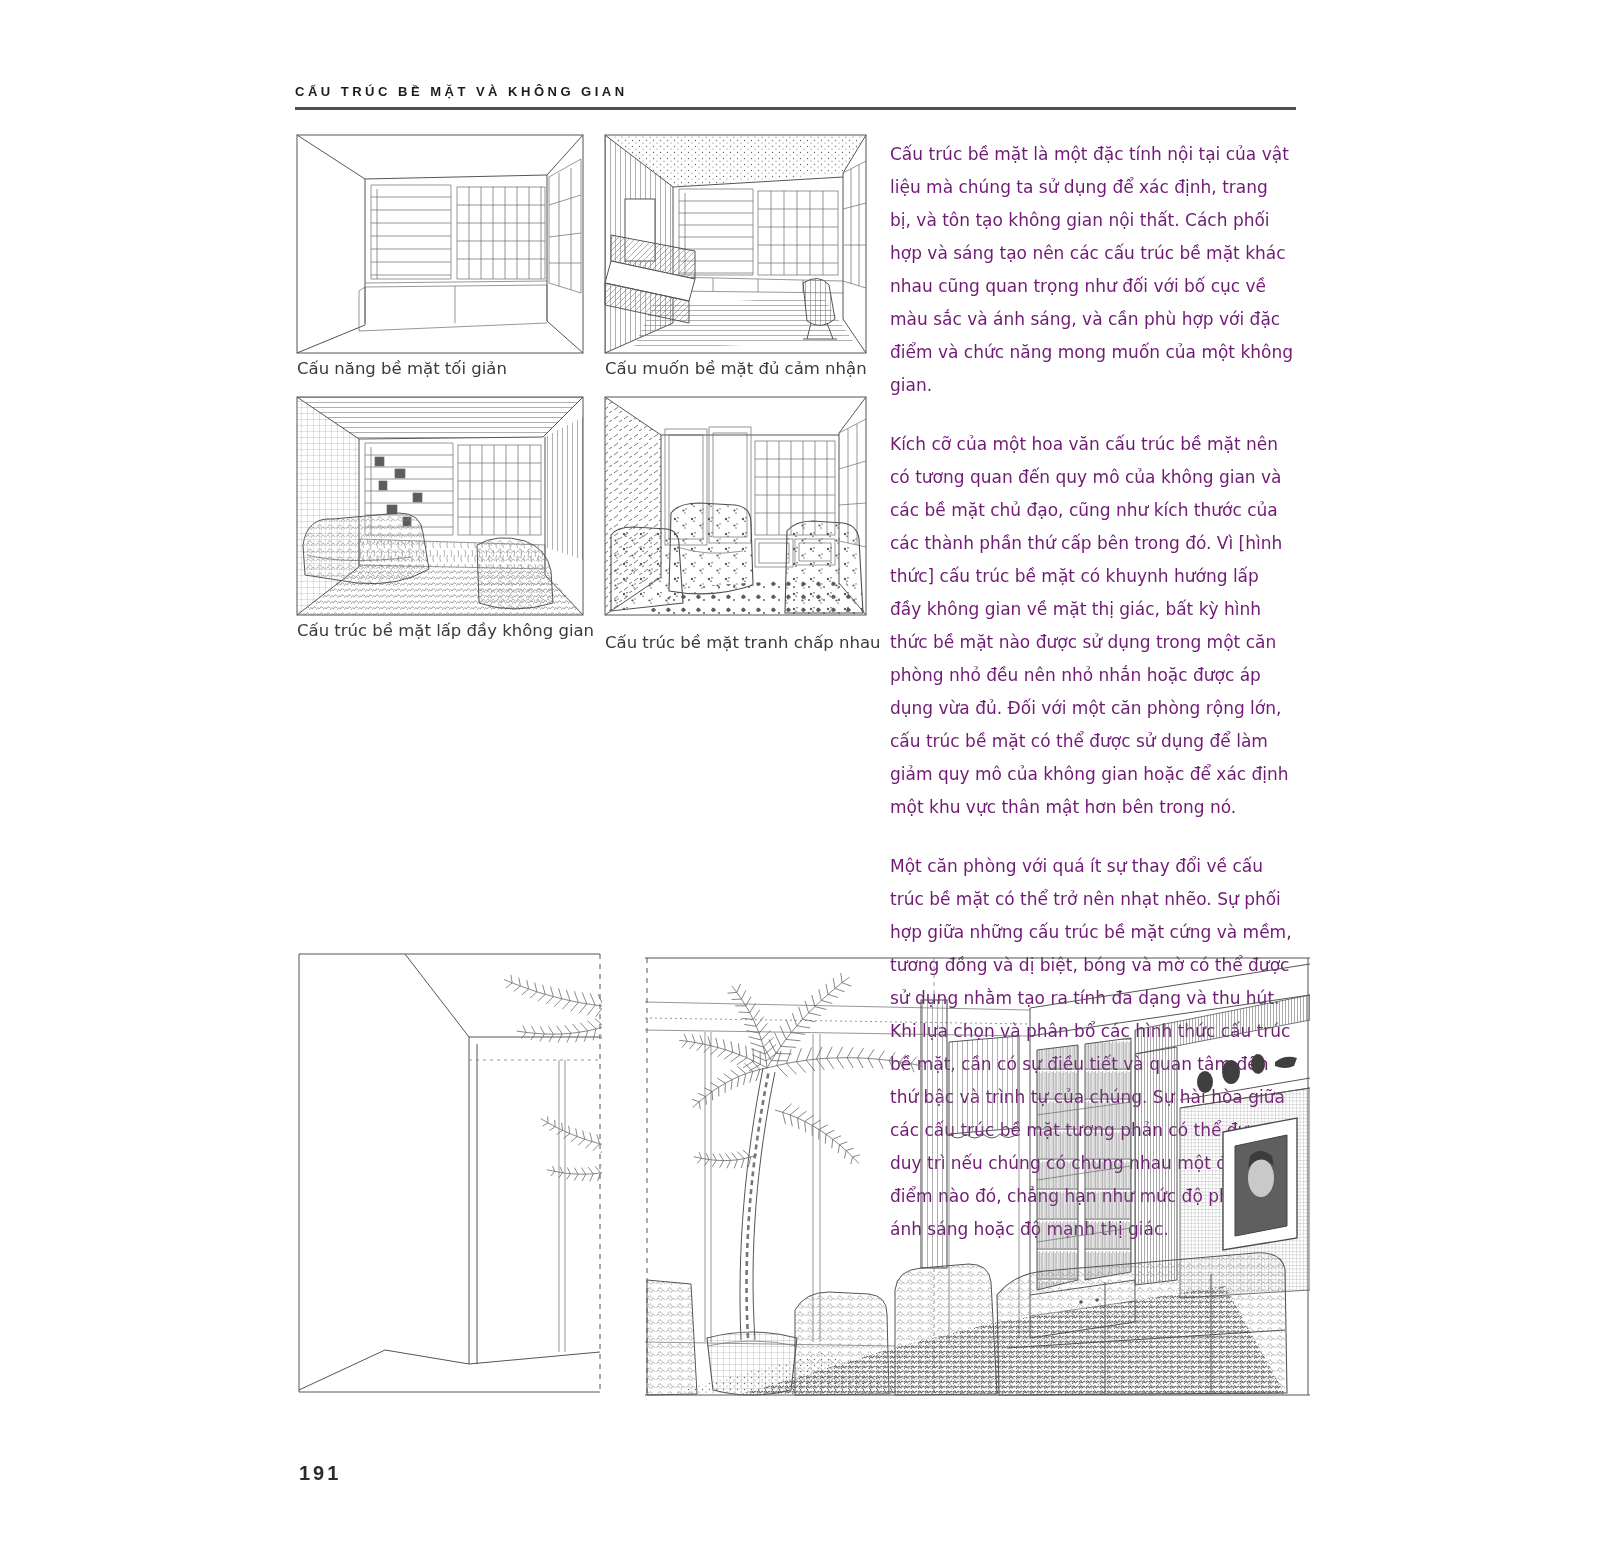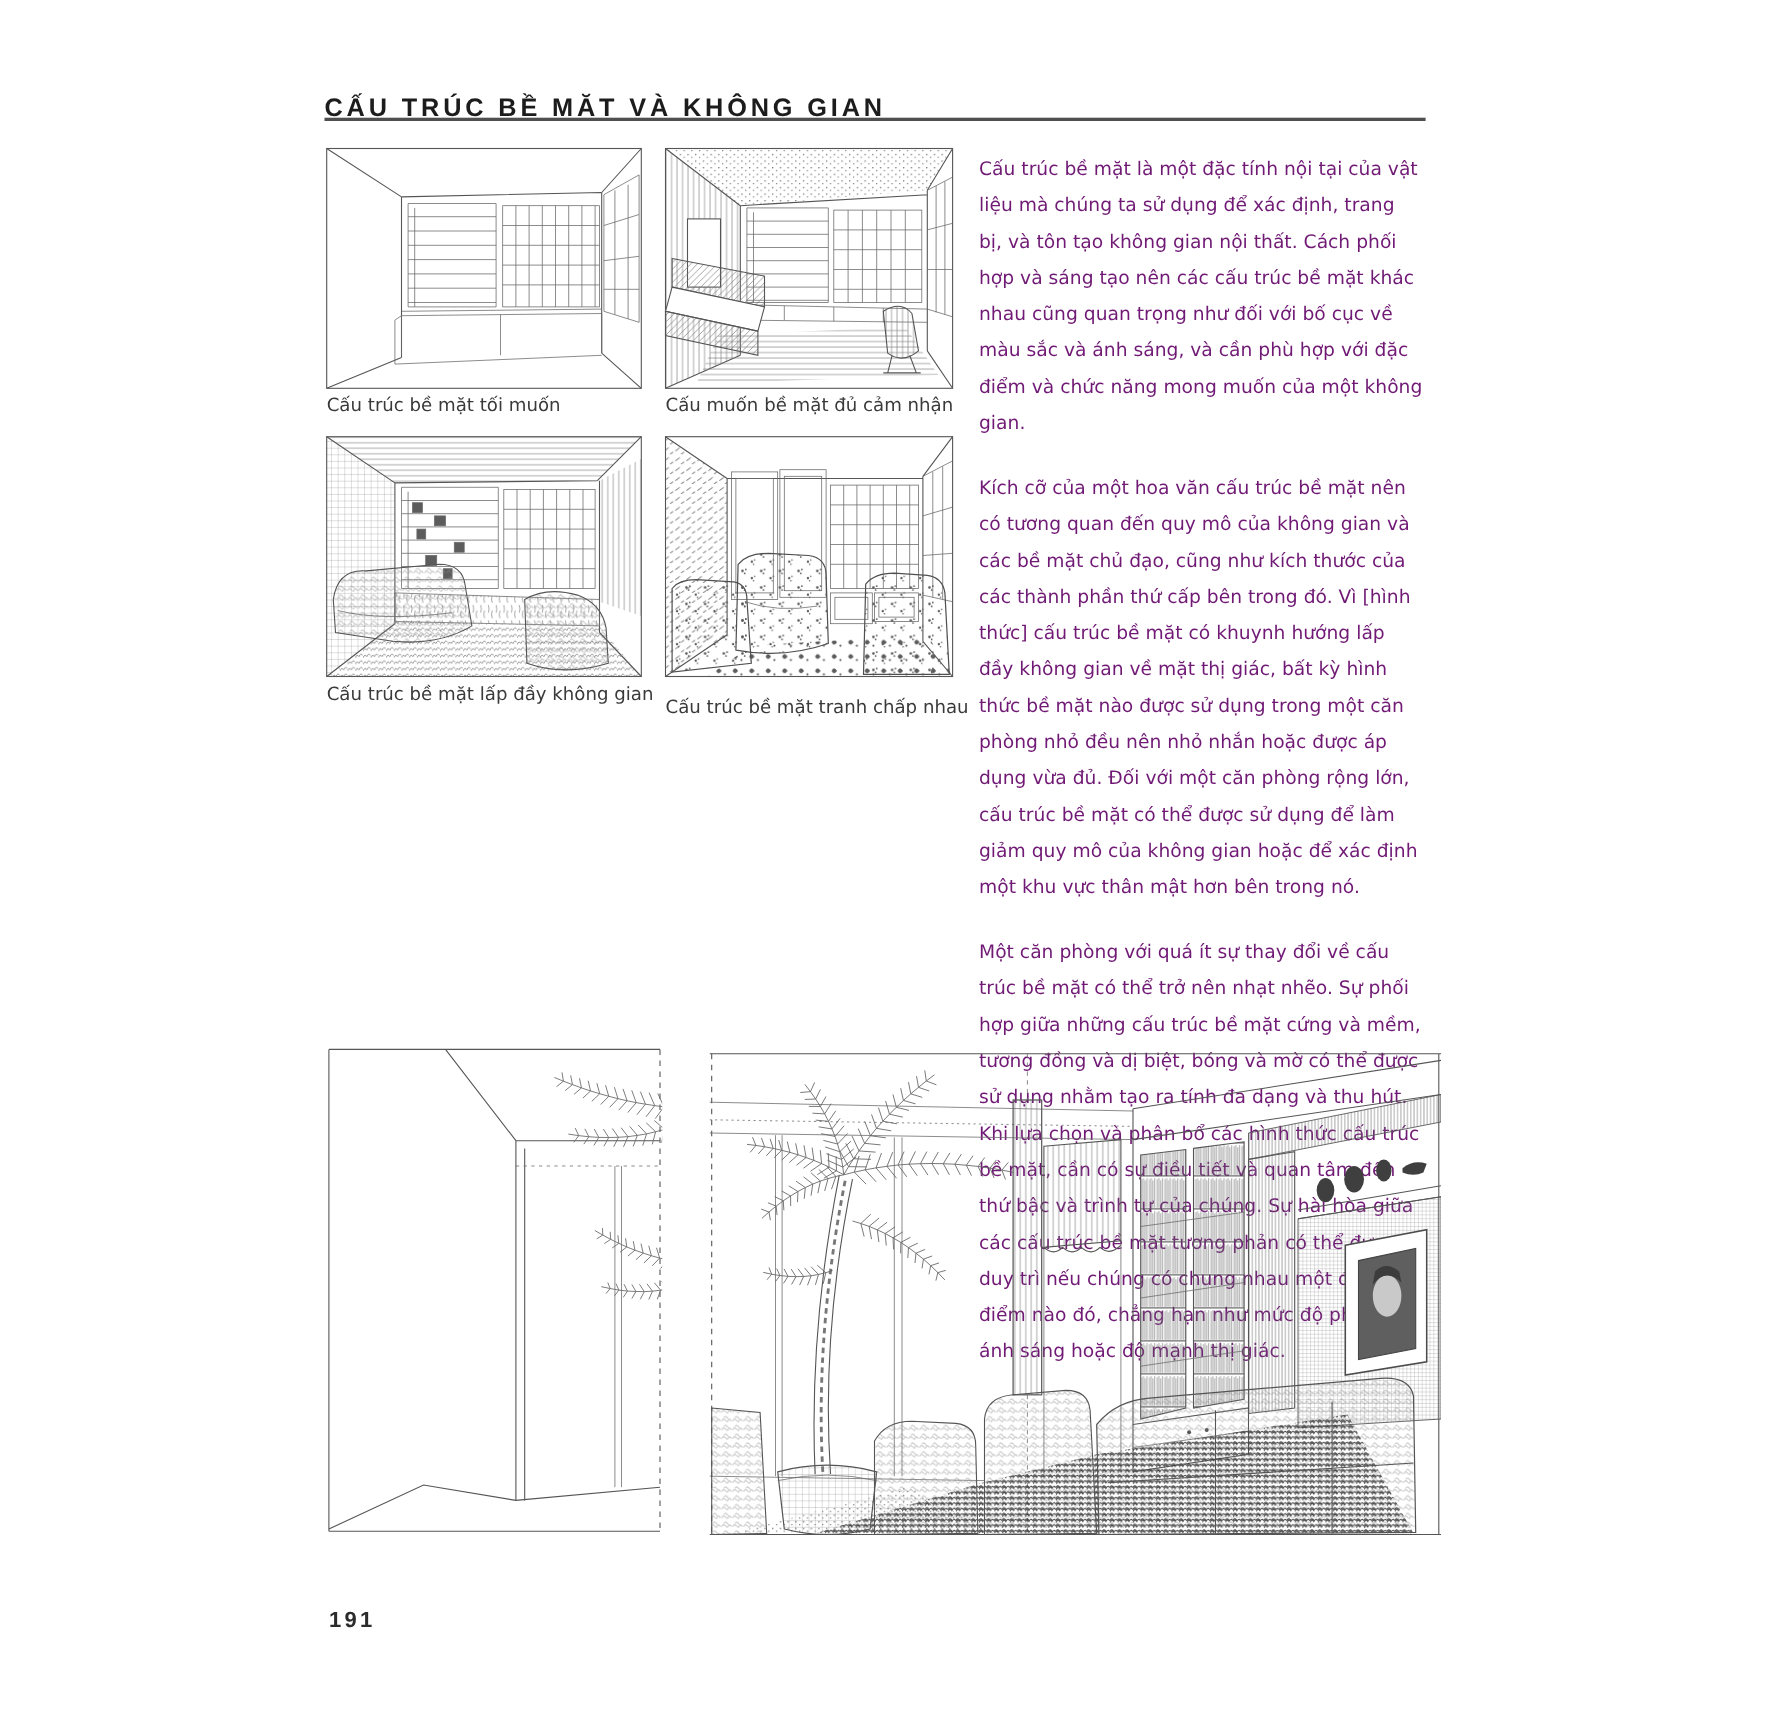--- a/index.html
+++ b/index.html
@@ -1,19 +1,19 @@
 <!DOCTYPE html>
 <html><head>
 <meta charset="utf-8">
 <style>
   html,body{margin:0;padding:0;background:#fff;}
   .page{position:relative;width:1608px;height:1568px;background:#ffffff;overflow:hidden;
         font-family:"DejaVu Sans",sans-serif;color:#3d3d3d;}
   .abs{position:absolute;}
-  .title{font-family:"Liberation Sans",sans-serif;font-weight:bold;font-size:23px;
+  .title{font-family:"Liberation Sans",sans-serif;font-weight:bold;font-size:13px;
          letter-spacing:3.5px;color:#1c1c1c;white-space:nowrap;}
   .rule{background:#4f4f4f;height:2.5px;}
   .caption{font-size:16.5px;color:#3a3a3a;white-space:nowrap;}
   .bodytext{font-size:17px;line-height:33px;color:#701a75;}
   .bodytext p{margin:0 0 26px 0;}
   .pagenum{font-family:"Liberation Sans",sans-serif;font-weight:bold;font-size:20px;
            letter-spacing:3px;color:#2b2b2b;}
   svg{display:block;overflow:hidden;}
   .ln{stroke:#555;stroke-width:1;fill:none;}
   .lnf{stroke:#555;stroke-width:1;fill:#fff;}
@@ -101,21 +101,21 @@
       <path d="M162,72H250M162,90H250M162,108H250M162,126H250"></path>
     </g>
     <g class="thin">
       <path d="M254,44L286,26M254,150L286,160M254,44V150M286,26V160"></path>
       <path d="M264,40V153M276,35V157M254,72L286,62M254,104L286,100M254,130L286,130"></path>
     </g>
     <g class="thin">
       <path d="M70,150L252,148M70,154L252,152M70,154V190M160,153V190M252,152V188M64,158L70,154M64,158V198M64,198L252,190"></path>
     </g>
   </svg>
-  <div class="abs caption" style="left:297px;top:359px;">Cấu trúc bề mặt tối muốn</div>
+  <div class="abs caption" style="left:297px;top:359px;">Cấu năng bề mặt tối giản</div>
 
   <svg class="abs" style="left:603px;top:133px;" width="265" height="222" viewBox="0 0 265 222">
     <polygon points="2,2 263,2 240,40 70,54" fill="url(#dots)"></polygon>
     <polygon points="2,2 70,54 70,190 2,220" fill="url(#vl)"></polygon>
     <rect x="22" y="66" width="30" height="62" class="lnf"></rect>
     <rect x="2" y="2" width="261" height="218" class="ln"></rect>
     <path class="ln" d="M2,2L70,54M263,2L240,40M2,220L70,190M263,220L240,186M70,54V190M240,40V186M70,54L240,44"></path>
     <g class="thin">
       <path d="M76,56H150V142H76zM82,60V142"></path>
       <path d="M76,68H150M76,80H150M76,92H150M76,104H150M76,116H150M76,128H150M76,140H150"></path>

